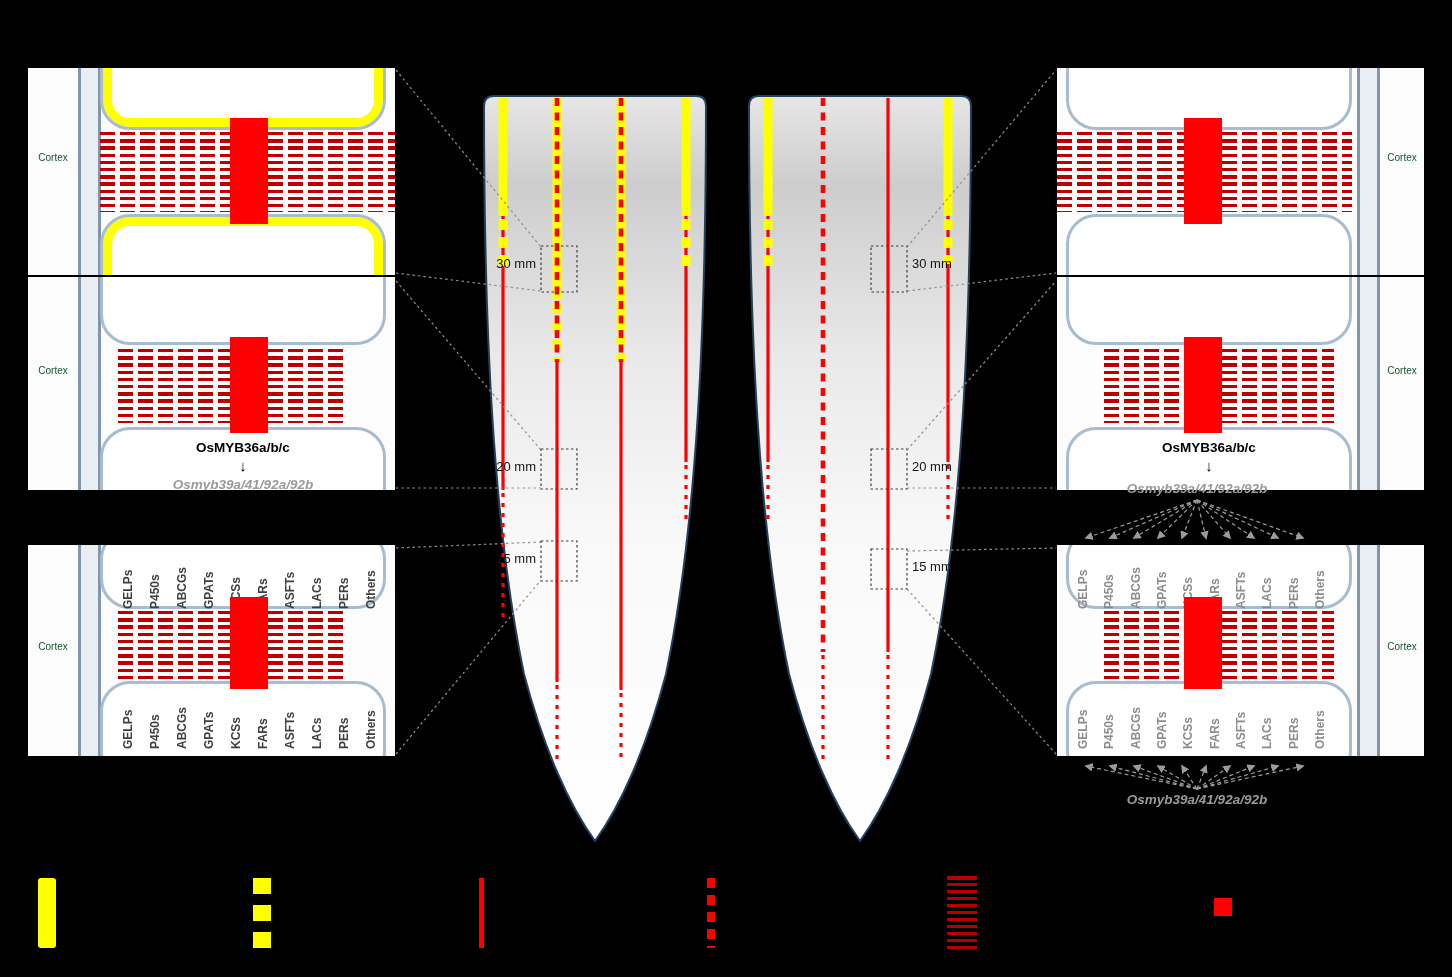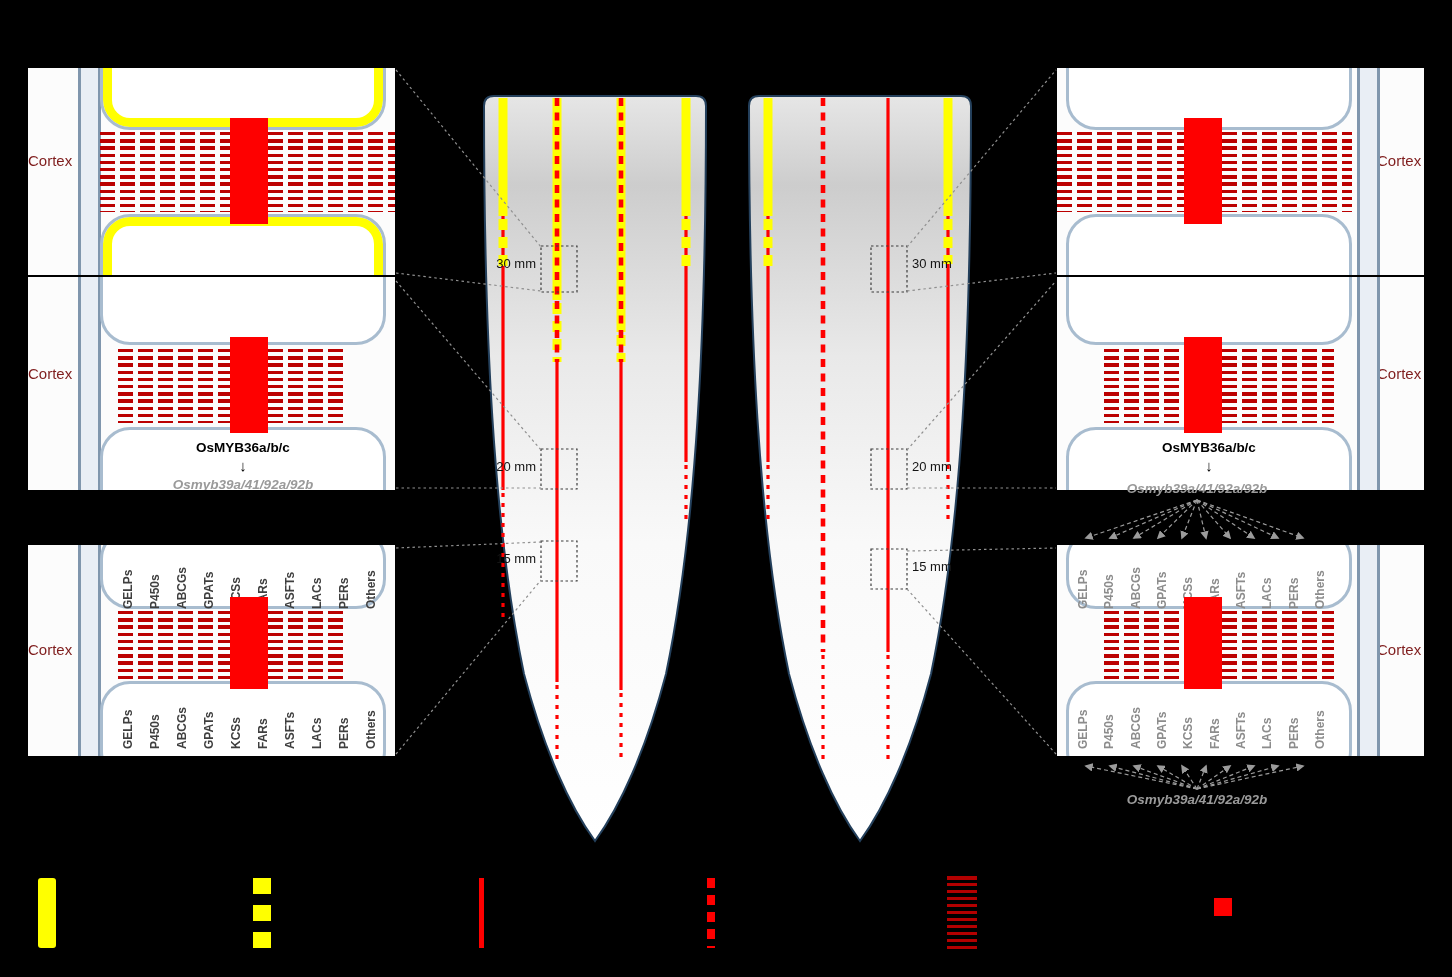--- a/index.html
+++ b/index.html
@@ -8,21 +8,21 @@
     overflow:hidden; font-family:"Liberation Sans", sans-serif;
   }
   .panel {
     position:absolute; background:#fcfcfc; overflow:hidden; z-index:1;
   }
   .wall {
     position:absolute; top:-3px; bottom:-3px; width:17px;
     background:#e9eef5; border-left:3px solid #8096ad; border-right:3px solid #8096ad;
   }
   .cortex {
-    position:absolute; width:50px; font-size:15px; color:#7f1d1d; text-align:left;
+    position:absolute; width:50px; font-size:10px; color:#14532d; text-align:center;
   }
   .cell {
     position:absolute; background:#ffffff; border:3px solid #a8bccf;
     border-radius:30px; box-sizing:border-box;
   }
   .cell.suberized { box-shadow: inset 0 0 0 9px #ffff00; }
   .hatch {
     position:absolute;
     background-image:
       repeating-linear-gradient(90deg, rgba(0,0,0,0) 0 15px, #fcfcfc 15px 20px),

